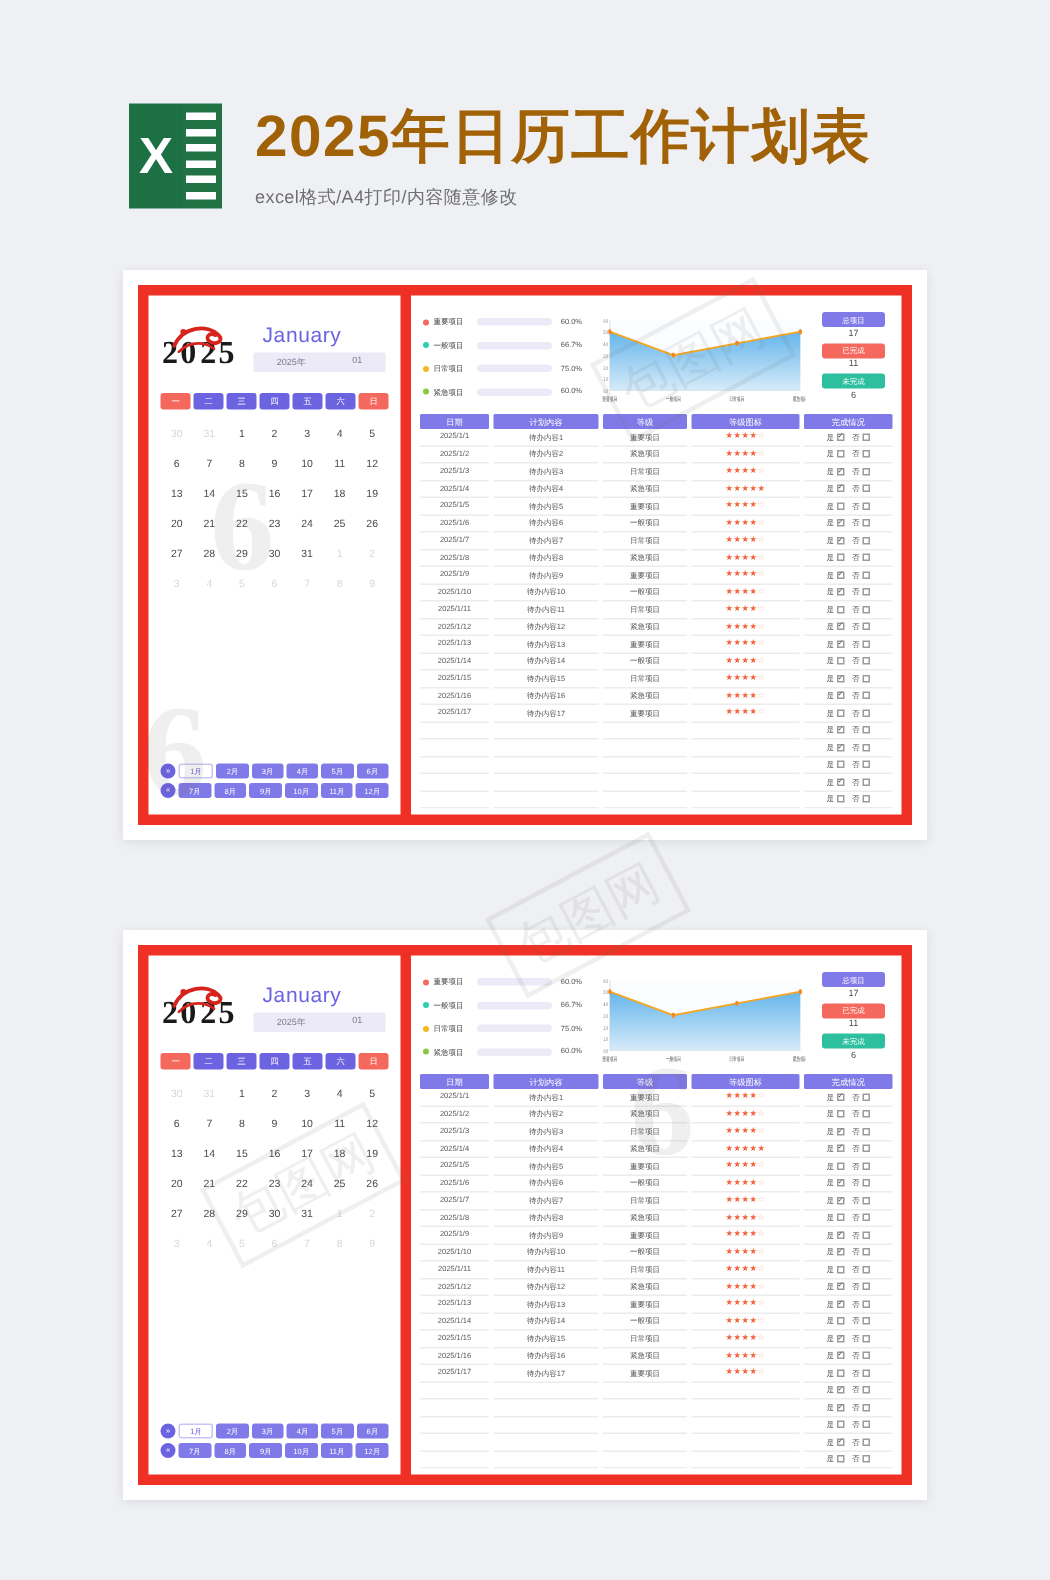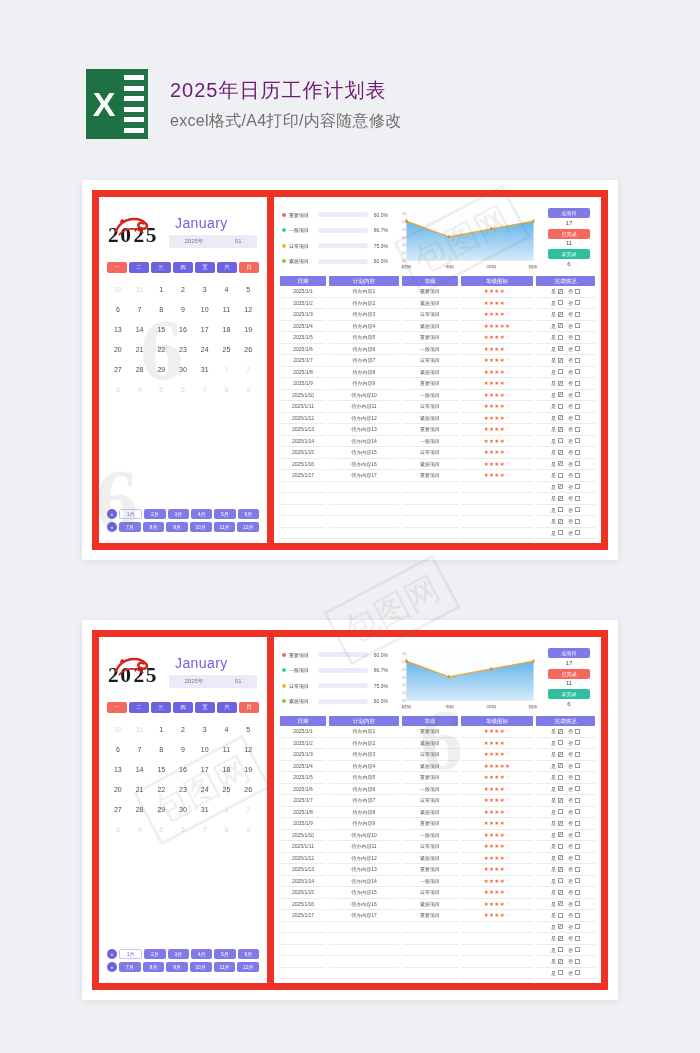--- a/index.html
+++ b/index.html
@@ -33,25 +33,25 @@
   }
   .xls-right {
     width: 26px; height: 70px;
     background: #217346;
     padding: 6px 4px 6px 2px;
     display: flex; flex-direction: column; justify-content: space-between;
   }
   .xls-right i { display: block; height: 5px; background: #fff; }
   .title-block { margin-left: 22px; padding-top: 2px; }
   .main-title {
-    font-size: 20px; font-weight: normal; color: #701a75;
+    font-size: 39px; font-weight: bold; color: #a16207;
     letter-spacing: 1px; line-height: 1.15;
   }
   .sub-title {
-    font-size: 16px; color: #6f6f6f; margin-top: 9px;
+    font-size: 12px; color: #6f6f6f; margin-top: 9px;
     letter-spacing: .3px;
   }
 
   
   .preview {
     position: absolute; left: 82px; background: #fff;
     box-shadow: 0 1px 7px rgba(0,0,0,.09);
     padding: 10px;
   }
   .preview.p1 { top: 180px;  width: 536px; height: 380px; }

